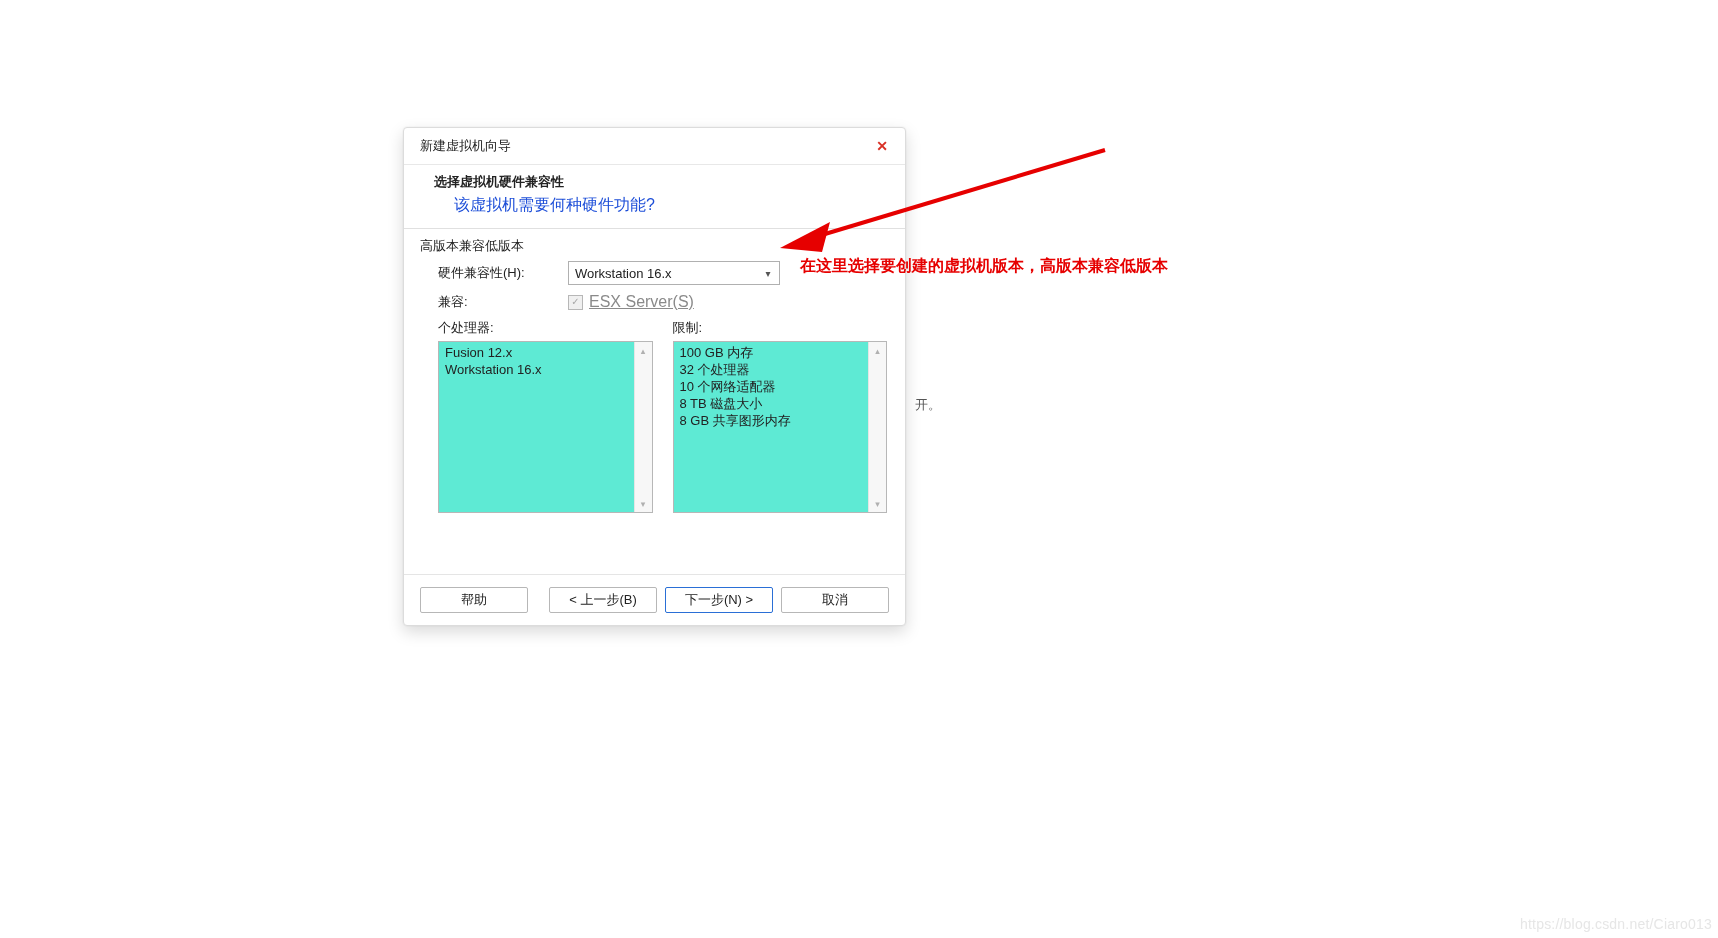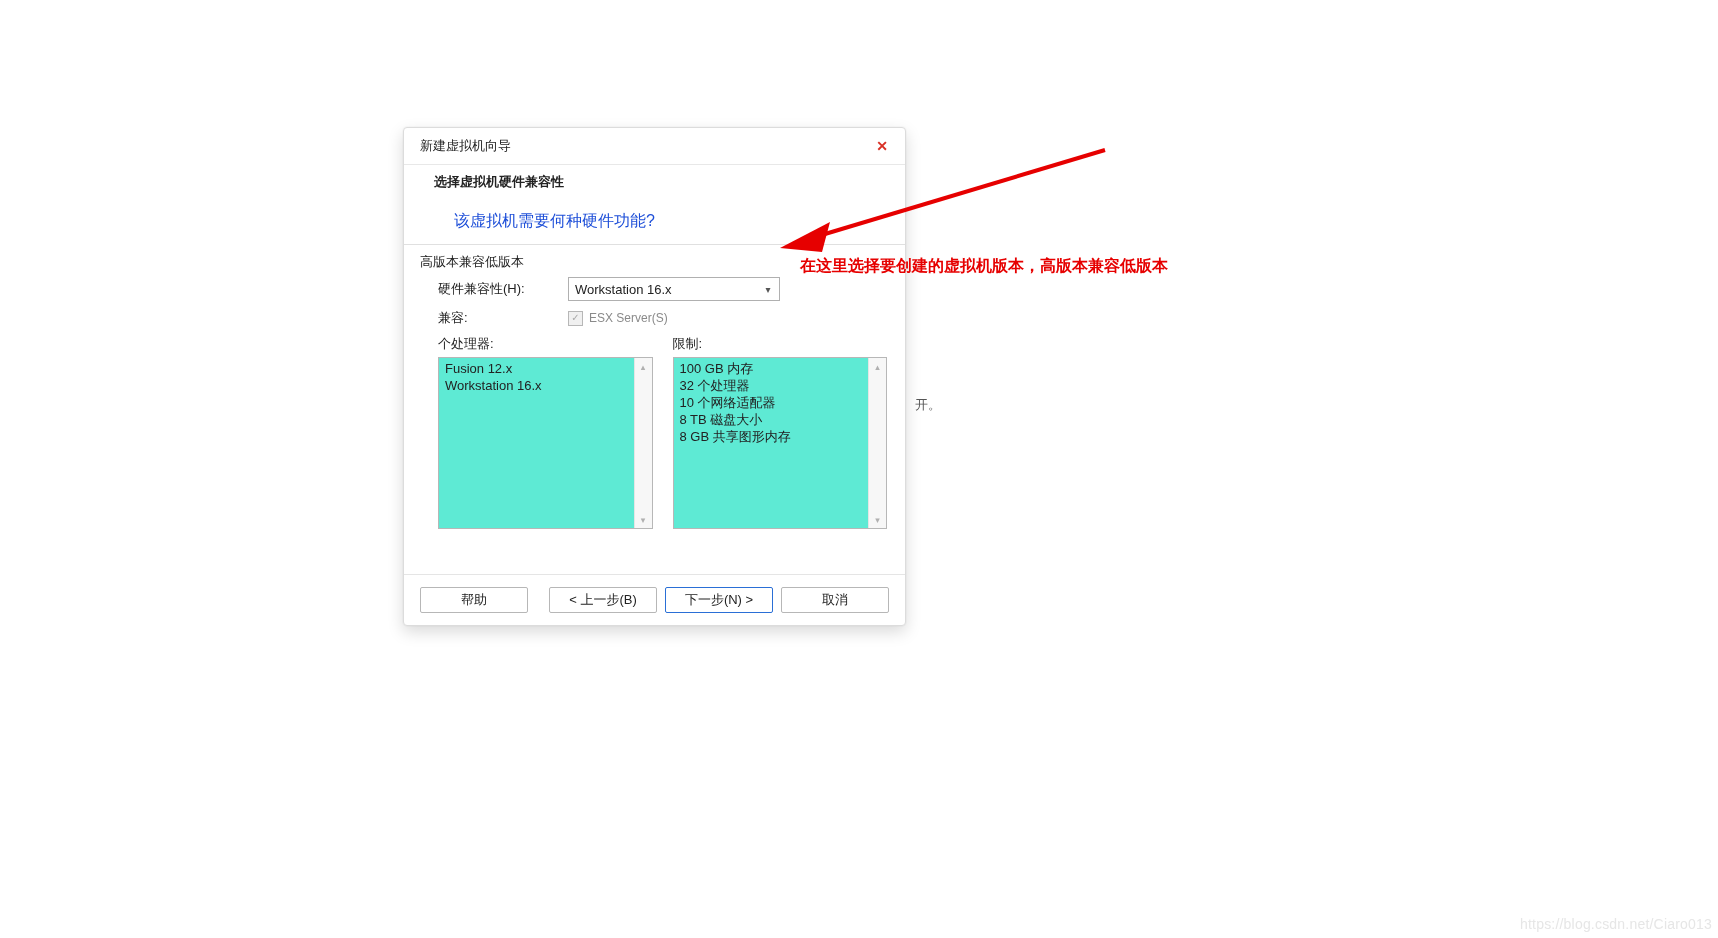--- a/index.html
+++ b/index.html
@@ -46,21 +46,21 @@
     cursor: pointer;
     line-height: 1;
   }
 
   .header-area {
     padding: 8px 20px 12px 30px;
   }
   .header-title {
     font-weight: bold;
     font-size: 13px;
-    margin-bottom: 20px;
+    margin-bottom: 4px;
   }
   .header-sub {
     font-size: 16px;
     margin-left: 20px;
     color: #1d4ed8;
   }
 
   .divider {
     height: 1px;
     background: #e0e0e0;
@@ -115,21 +115,21 @@
     gap: 6px;
   }
   .chk {
     width: 13px; height: 13px;
     border: 1px solid #b7b7b7;
     background: #f0f0f0;
     display: flex; align-items: center; justify-content: center;
     font-size: 10px; line-height: 1;
     color: #a9a9a9;
   }
-  .chk-label { color: #8a8a8a; font-size: 12px; }
+  .chk-label { color: #8a8a8a; font-size: 16px; text-decoration: underline; }
 
   .lists-row {
     display: flex;
     gap: 20px;
     margin-top: 6px;
     padding: 0 2px 0 18px;
   }
   .list-col { flex: 1; display: flex; flex-direction: column; }
   .list-label { font-size: 13px; margin-bottom: 4px; }
   .listbox {

